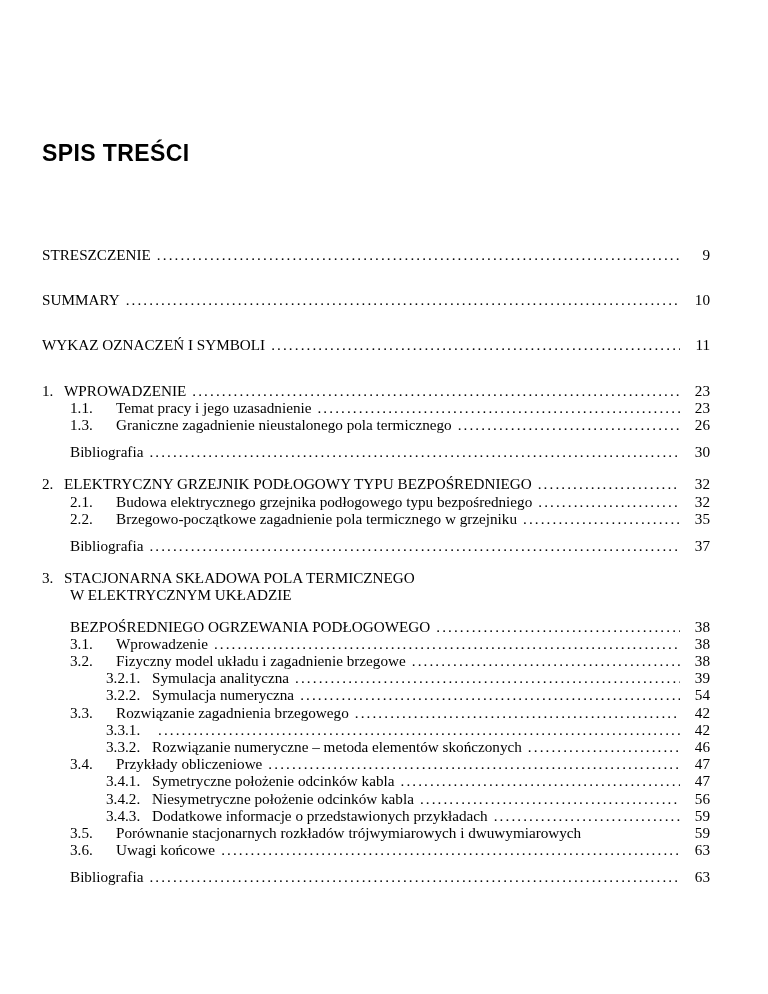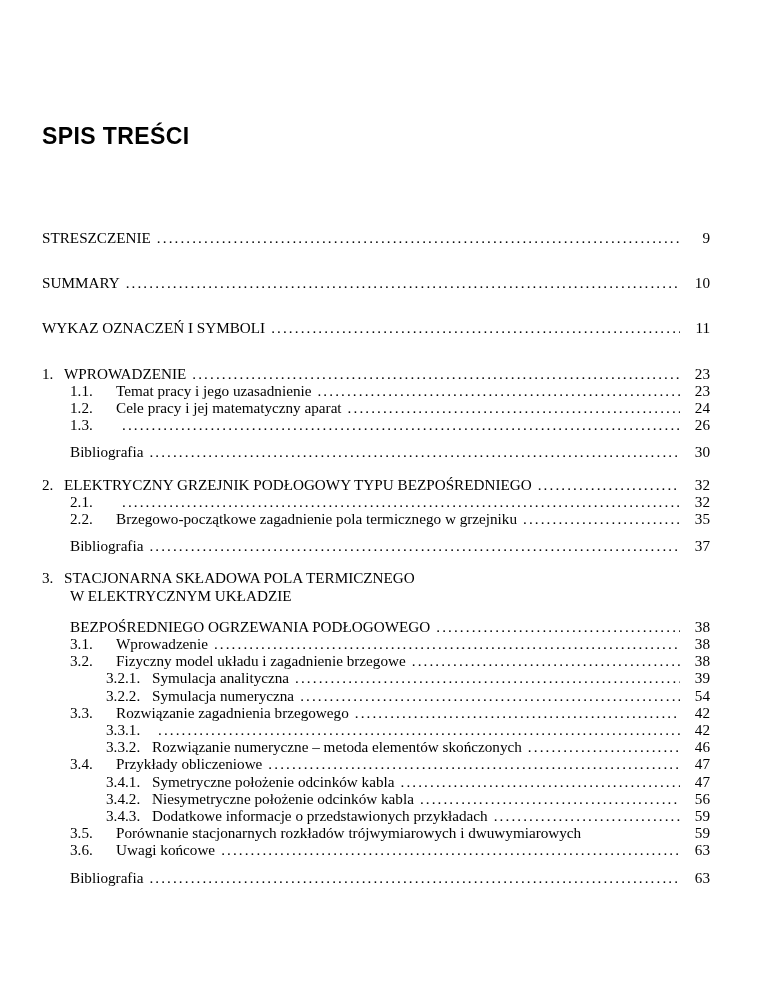--- a/index.html
+++ b/index.html
@@ -12,21 +12,21 @@
     height: 994px;
     font-family: "Liberation Serif", serif;
     color: #000000;
     overflow: hidden;
   }
   .page {
     position: relative;
     width: 768px;
     height: 994px;
     box-sizing: border-box;
-    padding: 0 58px 0 42px;
+    padding: 17px 58px 0 42px;
   }
   .page-title {
     font-family: "Liberation Sans", sans-serif;
     font-weight: bold;
     font-size: 23px;
     letter-spacing: 0.4px;
     margin: 0;
     padding-top: 123px;
   }
   .toc {
@@ -129,46 +129,42 @@
         <span class="dots"></span>
         <span class="pg">23</span>
       </div>
       <div class="row lvl1">
         <span class="sub-num">1.1.</span>
         <span class="label">Temat pracy i jego uzasadnienie</span>
         <span class="dots"></span>
         <span class="pg">23</span>
       </div>
       <div class="row lvl1">
-        <span class="sub-num">1.2.</span>
-        <span class="label">Cele pracy i jej matematyczny aparat</span>
-        <span class="dots"></span>
-        <span class="pg">24</span>
-      </div>
-      <div class="row lvl1">
         <span class="sub-num">1.3.</span>
+        <span class="label">Graniczne zagadnienie nieustalonego pola termicznego</span>
         <span class="dots"></span>
         <span class="pg">26</span>
       </div>
       <div class="row lvl1 biblio">
         <span class="label">Bibliografia</span>
         <span class="dots"></span>
         <span class="pg">30</span>
       </div>
     </div>
 
     <div class="chapter-block">
       <div class="row lvl0">
         <span class="num">2.</span>
         <span class="label">ELEKTRYCZNY GRZEJNIK PODŁOGOWY TYPU BEZPOŚREDNIEGO</span>
         <span class="dots"></span>
         <span class="pg">32</span>
       </div>
       <div class="row lvl1">
         <span class="sub-num">2.1.</span>
+        <span class="label">Budowa elektrycznego grzejnika podłogowego typu bezpośredniego</span>
         <span class="dots"></span>
         <span class="pg">32</span>
       </div>
       <div class="row lvl1">
         <span class="sub-num">2.2.</span>
         <span class="label">Brzegowo-początkowe zagadnienie pola termicznego w grzejniku</span>
         <span class="dots"></span>
         <span class="pg">35</span>
       </div>
       <div class="row lvl1 biblio">

